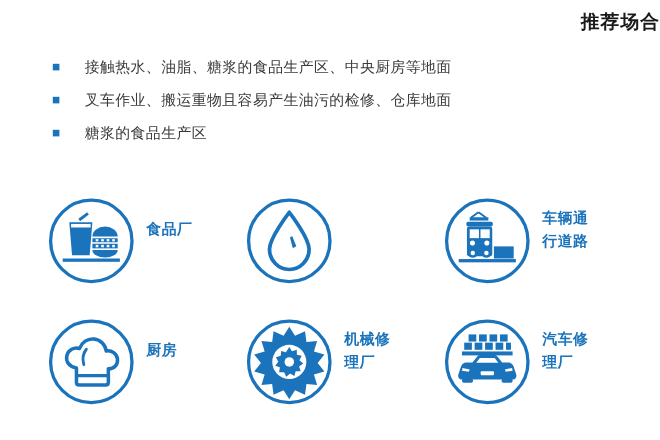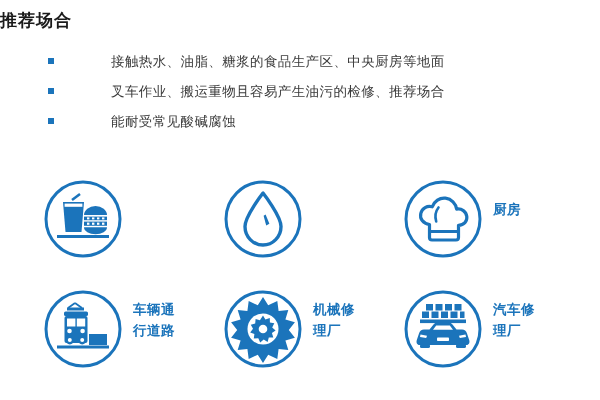--- a/index.html
+++ b/index.html
@@ -20,21 +20,21 @@
     width: 600px;
     height: 400px;
   }
 
   
   .title {
     position: absolute;
     top: 8px;
     left: 0;
     width: 600px;
-    text-align: left;
+    text-align: right;
     font-size: 17px;
     font-weight: bold;
     color: #1a1a1a;
     letter-spacing: 1px;
     line-height: 24px;
   }
 
   
   .bullets {
     position: absolute;
@@ -53,21 +53,20 @@
     background: #1b74bb;
     flex: 0 0 auto;
     margin-right: 23px;
   }
   .bullet-text {
     font-size: 13.5px;
     color: #3a3a3a;
     line-height: 20px;
     letter-spacing: 0.4px;
     white-space: nowrap;
-    margin-left: 34px;
   }
 
   
   .icon-grid {
     position: absolute;
     top: 178px;
     left: 0;
     width: 600px;
     display: grid;
     grid-template-columns: 180px 180px 180px;
@@ -113,26 +112,26 @@
 
   <div class="bullets">
 
     <div class="bullet-row">
       <span class="bullet-mark"></span>
       <span class="bullet-text">接触热水、油脂、糖浆的食品生产区、中央厨房等地面</span>
     </div>
 
     <div class="bullet-row">
       <span class="bullet-mark"></span>
-      <span class="bullet-text">叉车作业、搬运重物且容易产生油污的检修、推荐场合</span>
+      <span class="bullet-text">叉车作业、搬运重物且容易产生油污的检修、仓库地面</span>
     </div>
 
     <div class="bullet-row">
       <span class="bullet-mark"></span>
-      <span class="bullet-text">能耐受常见酸碱腐蚀</span>
+      <span class="bullet-text">糖浆的食品生产区</span>
     </div>
 
 
   </div>
 
   <div class="icon-grid">
 
     <div class="icon-cell">
       <div class="icon-circle">
         <svg viewBox="0 0 82 82" xmlns="http://www.w3.org/2000/svg">
@@ -153,82 +152,85 @@
           <rect x="55" y="39.4" width="2.4" height="2" fill="#ffffff"></rect>
           <rect x="60" y="39.4" width="2.4" height="2" fill="#ffffff"></rect>
           <rect x="45" y="44.6" width="2.4" height="2.2" fill="#ffffff"></rect>
           <rect x="50" y="44.6" width="2.4" height="2.2" fill="#ffffff"></rect>
           <rect x="55" y="44.6" width="2.4" height="2.2" fill="#ffffff"></rect>
           <rect x="60" y="44.6" width="2.4" height="2.2" fill="#ffffff"></rect>
 
           <rect x="15" y="57" width="52" height="3" fill="#1b74bb"></rect>
         </svg>
       </div>
+      <div class="icon-label">
+        <div>食品厂</div>
+      </div>
     </div>
 
     <div class="icon-cell">
       <div class="icon-circle">
         <svg viewBox="0 0 82 82" xmlns="http://www.w3.org/2000/svg">
           <circle cx="41" cy="41" r="37" fill="none" stroke="#1b74bb" stroke-width="3"></circle>
           <path d="M41 15 C41 15 23 38 23 48.5 C23 58.7 31.1 67 41 67 C50.9 67 59 58.7 59 48.5 C59 38 41 15 41 15 Z" fill="none" stroke="#1b74bb" stroke-width="3.4" stroke-linejoin="round"></path>
           <path d="M43.6 36.5 L47.4 45.8 L44.2 47.6 L41.6 37.8 Z" fill="#1b74bb"></path>
         </svg>
       </div>
       <div class="icon-label two-line">
+      </div>
+    </div>
+
+    <div class="icon-cell">
+      <div class="icon-circle">
+        <svg viewBox="0 0 82 82" xmlns="http://www.w3.org/2000/svg">
+          <circle cx="41" cy="41" r="37" fill="none" stroke="#1b74bb" stroke-width="3"></circle>
+
+          <path d="M26 20 L33 15 M40 20 L33 15" stroke="#1b74bb" stroke-width="1.8" fill="none"></path>
+          <rect x="25" y="19.5" width="17" height="3" fill="#1b74bb"></rect>
+
+          <rect x="22" y="23.5" width="24" height="4.5" rx="1.6" fill="#1b74bb"></rect>
+
+          <rect x="22.5" y="28" width="23" height="27" rx="2" fill="#1b74bb"></rect>
+
+          <rect x="25" y="30.5" width="8.4" height="8" fill="#ffffff"></rect>
+          <rect x="34.8" y="30.5" width="8.4" height="8" fill="#ffffff"></rect>
+
+          <circle cx="27.5" cy="43" r="2.3" fill="#ffffff"></circle>
+          <circle cx="40.6" cy="43" r="2.3" fill="#ffffff"></circle>
+
+          <circle cx="27.8" cy="52" r="4.4" fill="#1b74bb"></circle>
+          <circle cx="40.2" cy="52" r="4.4" fill="#1b74bb"></circle>
+          <circle cx="27.8" cy="52" r="2" fill="#ffffff"></circle>
+          <circle cx="40.2" cy="52" r="2" fill="#ffffff"></circle>
+
+          <rect x="47" y="46" width="18" height="11" fill="#1b74bb"></rect>
+
+          <rect x="15" y="57.5" width="52" height="3" fill="#1b74bb"></rect>
+        </svg>
+      </div>
+      <div class="icon-label two-line">
+        <div>车辆通</div>
+        <div>行道路</div>
       </div>
     </div>
 
     <div class="icon-cell">
       <div class="icon-circle">
         <svg viewBox="0 0 82 82" xmlns="http://www.w3.org/2000/svg">
           <circle cx="41" cy="41" r="37" fill="none" stroke="#1b74bb" stroke-width="3"></circle>
           <path d="M27.5 46.5 C21 45.5 17.5 40.8 18.8 35.3 C20 30.2 25.3 27.2 30.3 28.8
                    C32.3 23.2 37.6 19.5 43.5 20.2 C49.4 20.9 53.9 25.5 54.6 31.1
                    C59.6 30.2 64.2 33.6 64.8 38.5 C65.4 43.4 62 47.1 56.5 47.3
                    L56.5 59.5 C56.5 61 55.4 62 54 62 L30 62 C28.6 62 27.5 61 27.5 59.5 Z" fill="none" stroke="#1b74bb" stroke-width="3.2" stroke-linejoin="round"></path>
           <path d="M36.5 29.5 C33.6 33.2 32.8 38.6 34.2 43.5" fill="none" stroke="#1b74bb" stroke-width="2.6" stroke-linecap="round"></path>
           <path d="M27.5 53.5 L56.5 53.5" stroke="#1b74bb" stroke-width="3" fill="none"></path>
         </svg>
       </div>
       <div class="icon-label">
         <div>厨房</div>
-      </div>
-    </div>
-
-    <div class="icon-cell">
-      <div class="icon-circle">
-        <svg viewBox="0 0 82 82" xmlns="http://www.w3.org/2000/svg">
-          <circle cx="41" cy="41" r="37" fill="none" stroke="#1b74bb" stroke-width="3"></circle>
-
-          <path d="M26 20 L33 15 M40 20 L33 15" stroke="#1b74bb" stroke-width="1.8" fill="none"></path>
-          <rect x="25" y="19.5" width="17" height="3" fill="#1b74bb"></rect>
-
-          <rect x="22" y="23.5" width="24" height="4.5" rx="1.6" fill="#1b74bb"></rect>
-
-          <rect x="22.5" y="28" width="23" height="27" rx="2" fill="#1b74bb"></rect>
-
-          <rect x="25" y="30.5" width="8.4" height="8" fill="#ffffff"></rect>
-          <rect x="34.8" y="30.5" width="8.4" height="8" fill="#ffffff"></rect>
-
-          <circle cx="27.5" cy="43" r="2.3" fill="#ffffff"></circle>
-          <circle cx="40.6" cy="43" r="2.3" fill="#ffffff"></circle>
-
-          <circle cx="27.8" cy="52" r="4.4" fill="#1b74bb"></circle>
-          <circle cx="40.2" cy="52" r="4.4" fill="#1b74bb"></circle>
-          <circle cx="27.8" cy="52" r="2" fill="#ffffff"></circle>
-          <circle cx="40.2" cy="52" r="2" fill="#ffffff"></circle>
-
-          <rect x="47" y="46" width="18" height="11" fill="#1b74bb"></rect>
-
-          <rect x="15" y="57.5" width="52" height="3" fill="#1b74bb"></rect>
-        </svg>
-      </div>
-      <div class="icon-label two-line">
-        <div>车辆通</div>
-        <div>行道路</div>
       </div>
     </div>
 
     <div class="icon-cell">
       <div class="icon-circle">
         <svg viewBox="0 0 82 82" xmlns="http://www.w3.org/2000/svg">
           <circle cx="41" cy="41" r="37" fill="none" stroke="#1b74bb" stroke-width="3"></circle>
           <g fill="#1b74bb">
 
             <polygon points="41,9 46.2,17.2 55.3,13.1 56.6,23 66.3,22.1 63.4,31.6 72.9,34.3 66.8,42 72.9,49.7 63.4,52.4 66.3,61.9 56.6,61 55.3,70.9 46.2,66.8 41,75 35.8,66.8 26.7,70.9 25.4,61 15.7,61.9 18.6,52.4 9.1,49.7 15.2,42 9.1,34.3 18.6,31.6 15.7,22.1 25.4,23 26.7,13.1 35.8,17.2"></polygon>

